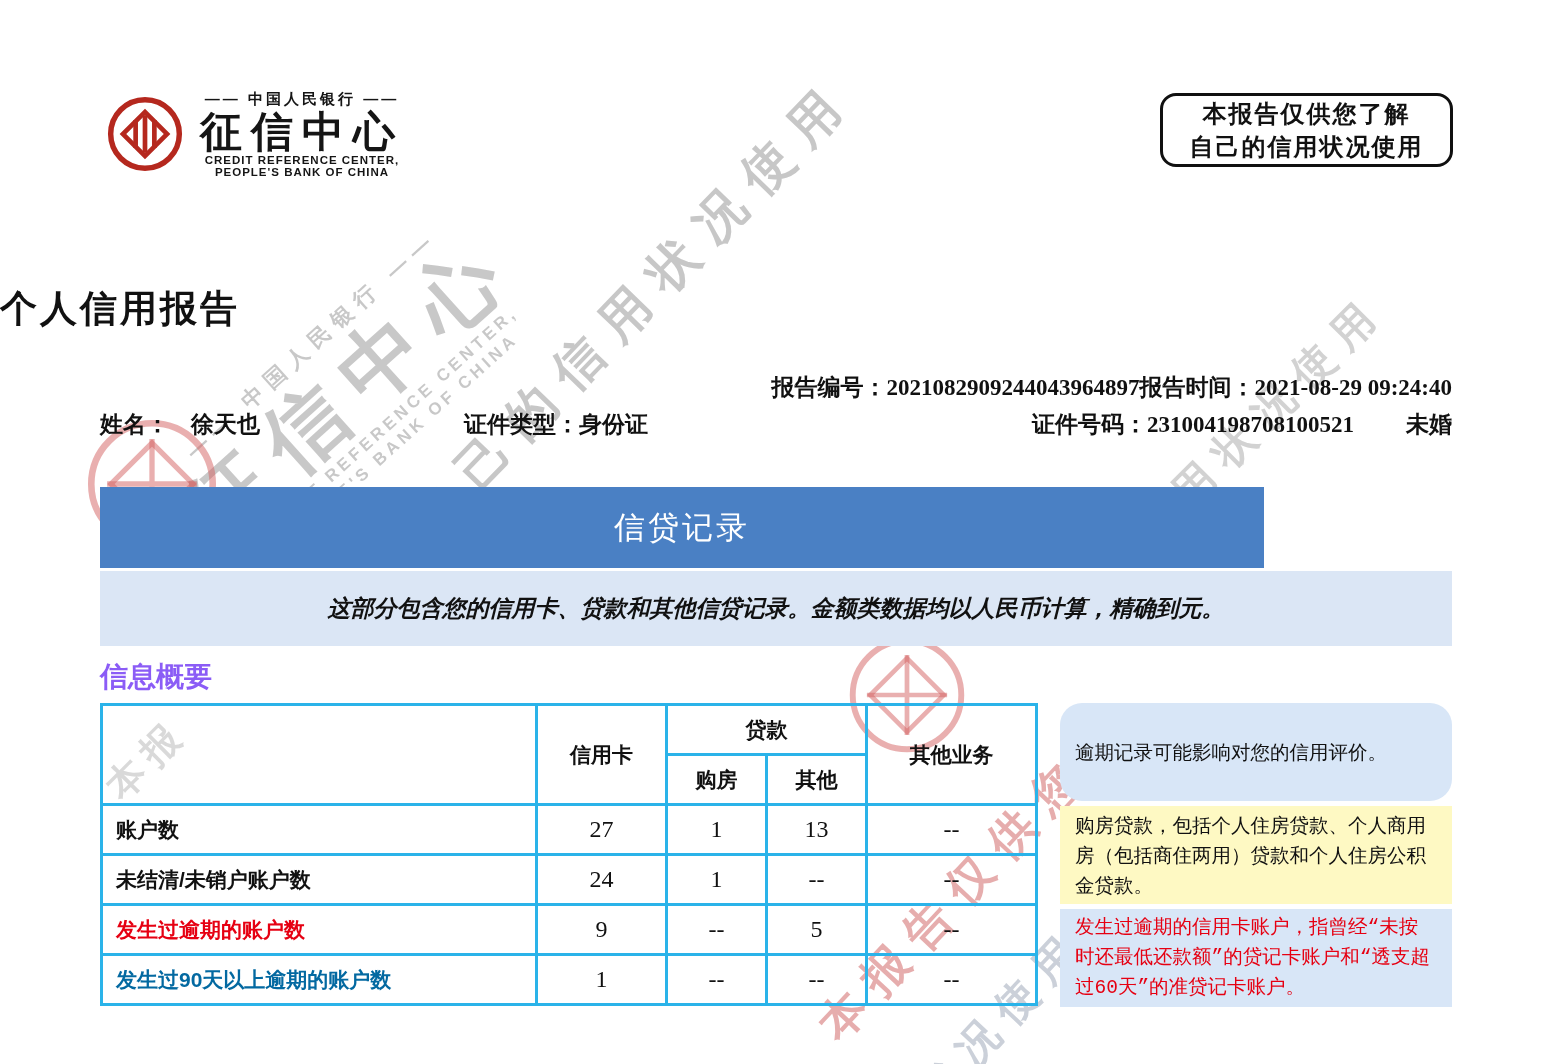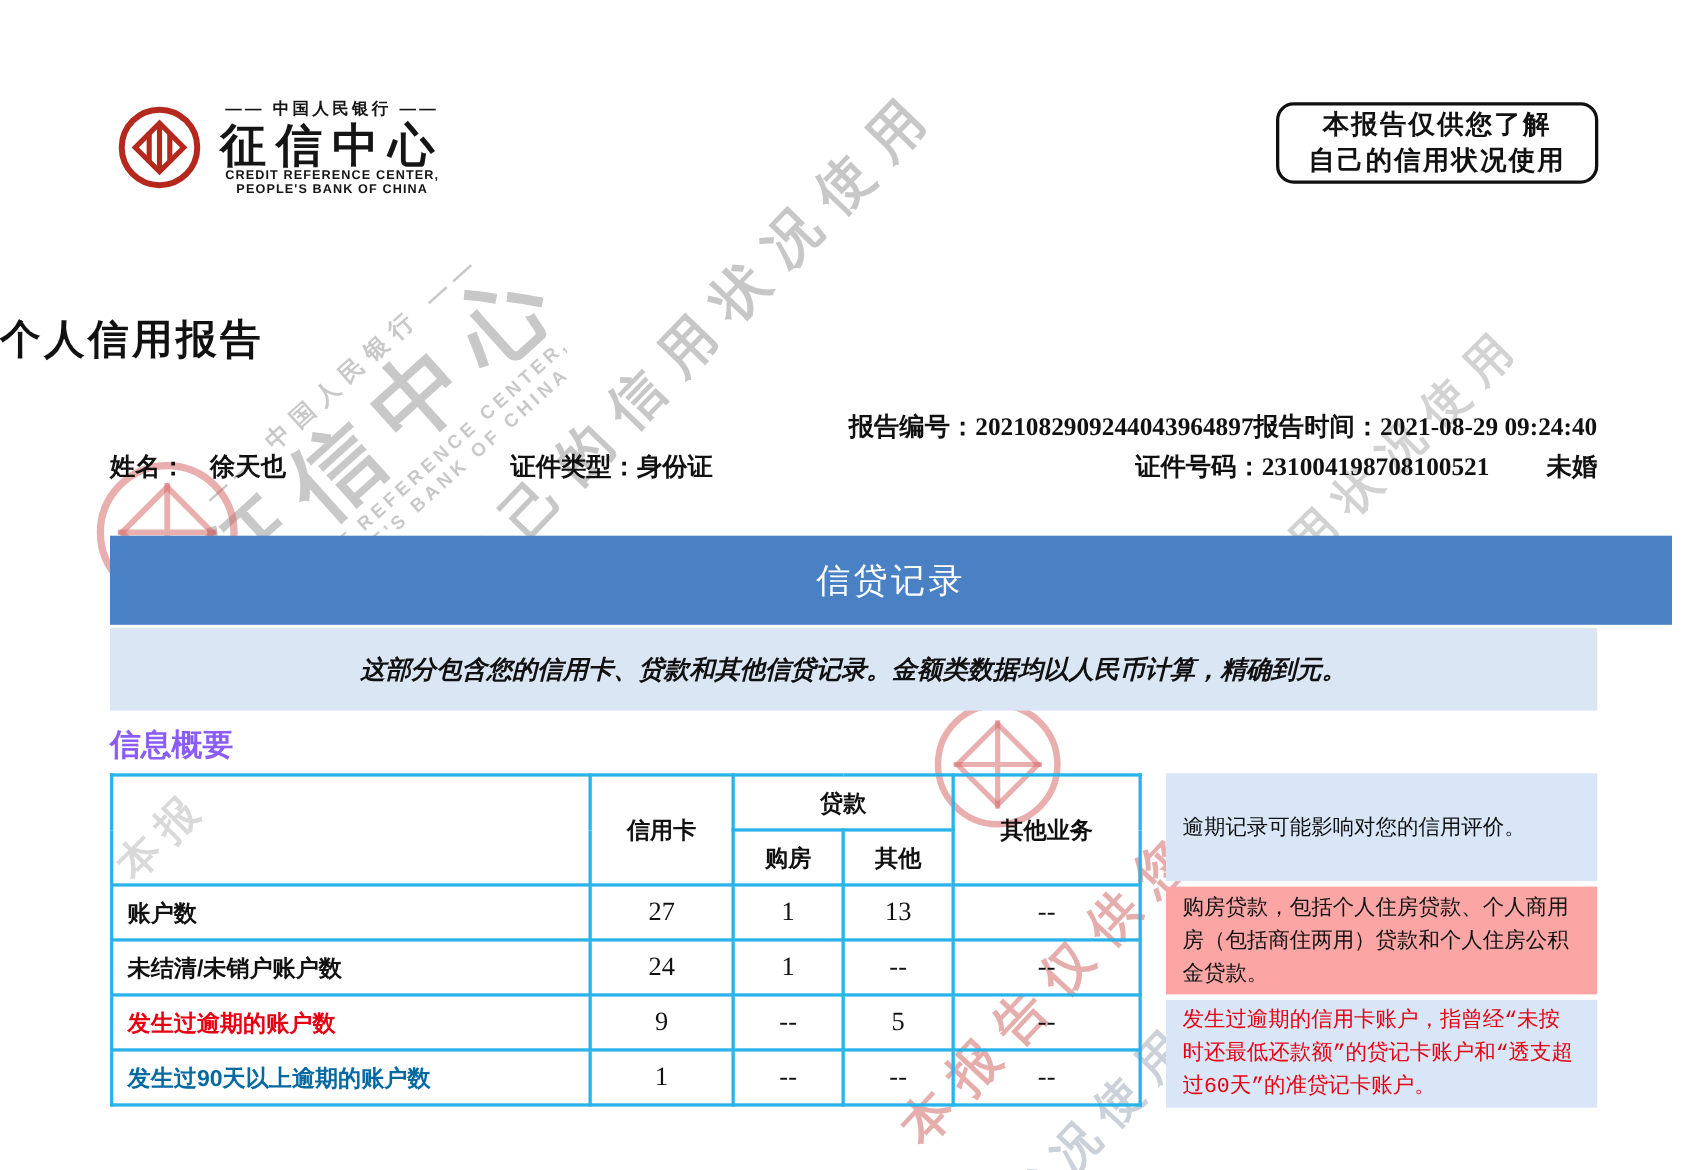--- a/index.html
+++ b/index.html
@@ -51,21 +51,21 @@
   .info1 { top:372px; display:flex; justify-content:flex-end; }
   .info2 { top:409px; height:32px;text-align:right; }
   .info2 .name-group { position:absolute; left:0; }
   .info2 .idtype-group { position:absolute; left:364px; }
   .info2 .idno-group { position:absolute; right:0; }
   .num { font-family:"Liberation Serif","DejaVu Serif",serif; font-weight:bold; }
   .gap-sm { display:inline-block; width:22px; }
   .gap-lg { display:inline-block; width:52px; }
 
   
-  .banner { position:absolute; left:100px; top:487px; width:1420px; height:81px; z-index:2;
+  .banner { position:absolute; left:100px; top:487px; width:1164px; height:81px; z-index:2;
     display:flex; align-items:center; justify-content:center;
     color:#ffffff; font-size:31px; font-weight:500; letter-spacing:3px; }
   .band { position:absolute; left:100px; top:571px; width:1352px; height:75px; z-index:2;
     display:flex; align-items:center; justify-content:center;
     font-size:23px; font-weight:bold; font-style:italic; }
   .section-heading { position:absolute; left:100px; top:658px; z-index:2;
     font-size:28px; font-weight:bold; }
 
   
   .summary-table { position:absolute; left:100px; top:703px; z-index:2;
@@ -196,23 +196,23 @@
     <tr style="height:50px" class="red-row">
       <td class="lbl alert" style="border-color: rgb(42, 179, 233); color: #0369a1;">发生过90天以上逾期的账户数</td>
       <td class="val" style="border-color: rgb(42, 179, 233);">1</td>
       <td class="val" style="border-color: rgb(42, 179, 233);">--</td>
       <td class="val" style="border-color: rgb(42, 179, 233);">--</td>
       <td class="val" style="border-color: rgb(42, 179, 233);">--</td>
     </tr>
   </tbody>
     </table>
 
-  <div class="note note1" style="background: rgb(216, 230, 247);">
+  <div class="note note1" style="background: rgb(216, 230, 247); border-radius: 22px;">
     <span>逾期记录可能影响对您的信用评价。</span>
   </div>
-  <div class="note note2" style="background: #fca5a5;">
+  <div class="note note2" style="background: #fef9c3;">
     <span>购房贷款，包括个人住房贷款、个人商用房（包括商住两用）贷款和个人住房公积金贷款。</span>
   </div>
   <div class="note note3" style="background: rgb(216, 230, 247); color: rgb(230, 0, 18);">
     <span>发生过逾期的信用卡账户，指曾经“未按时还最低还款额”的贷记卡账户和“透支超过60天”的准贷记卡账户。</span>
   </div>
 
 </div>
 
 </body></html>

